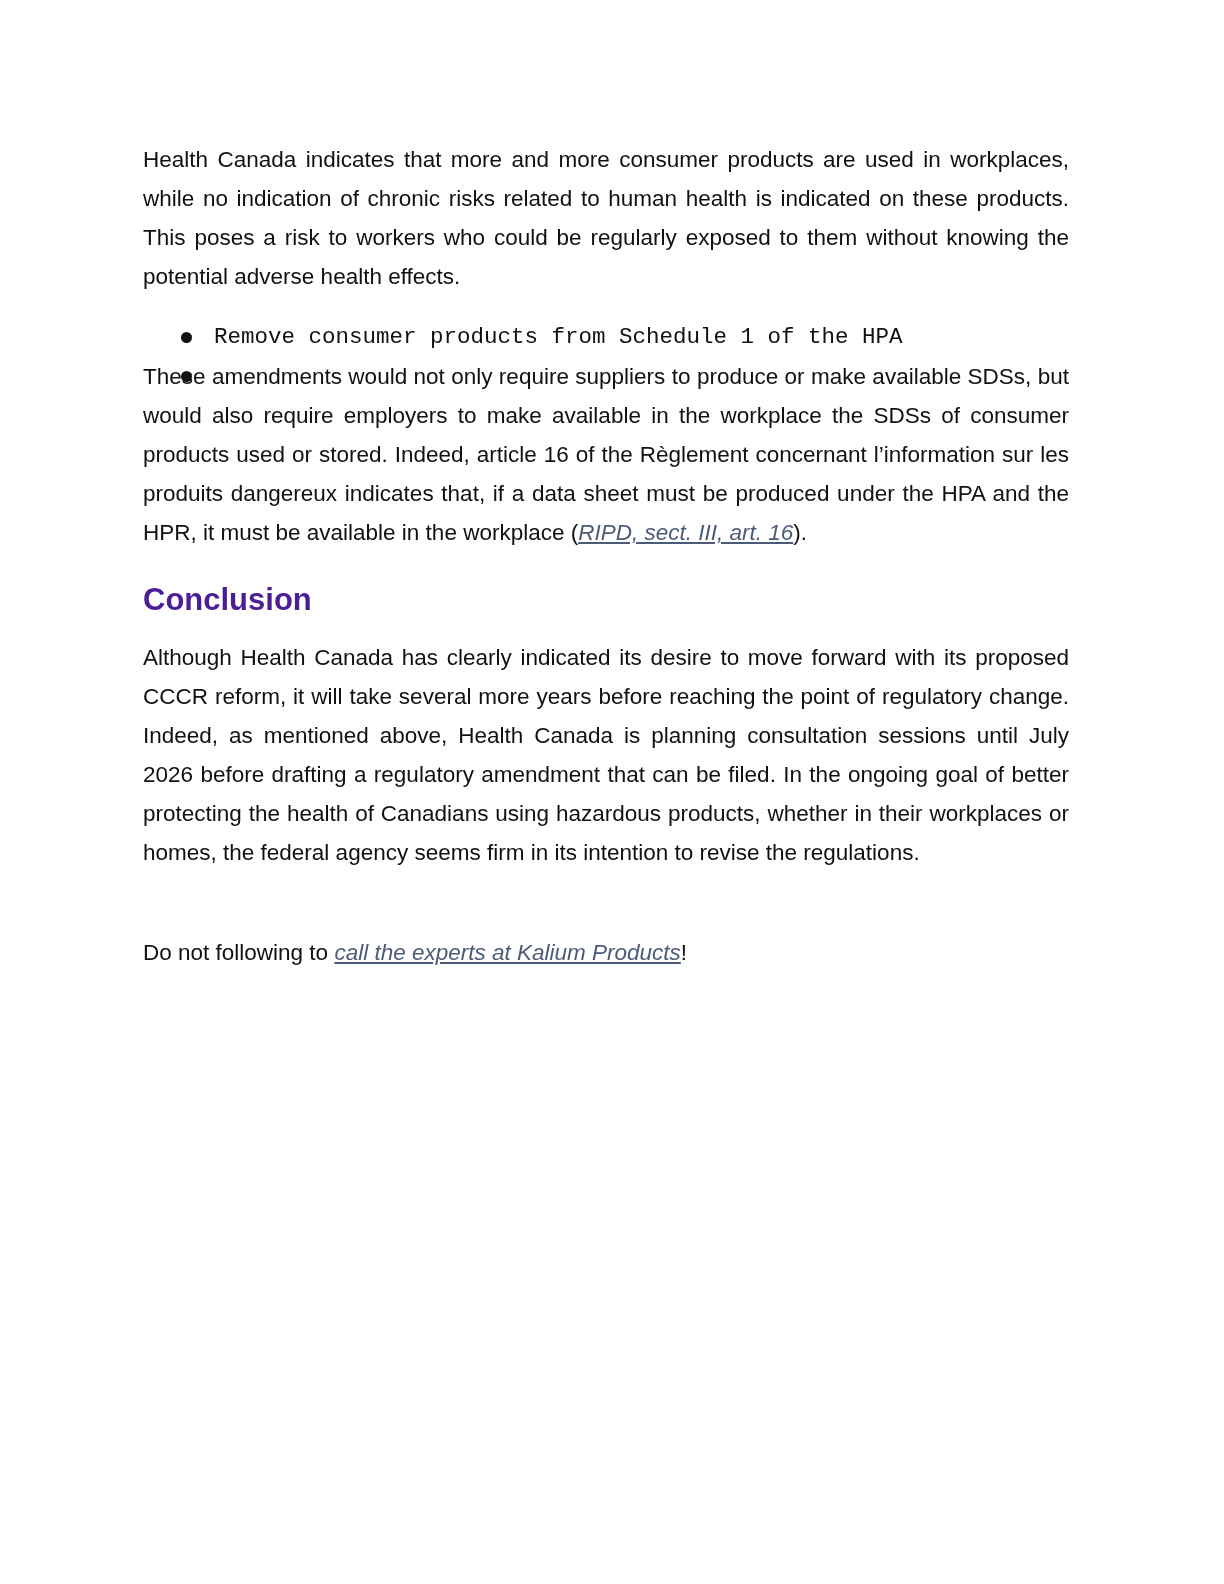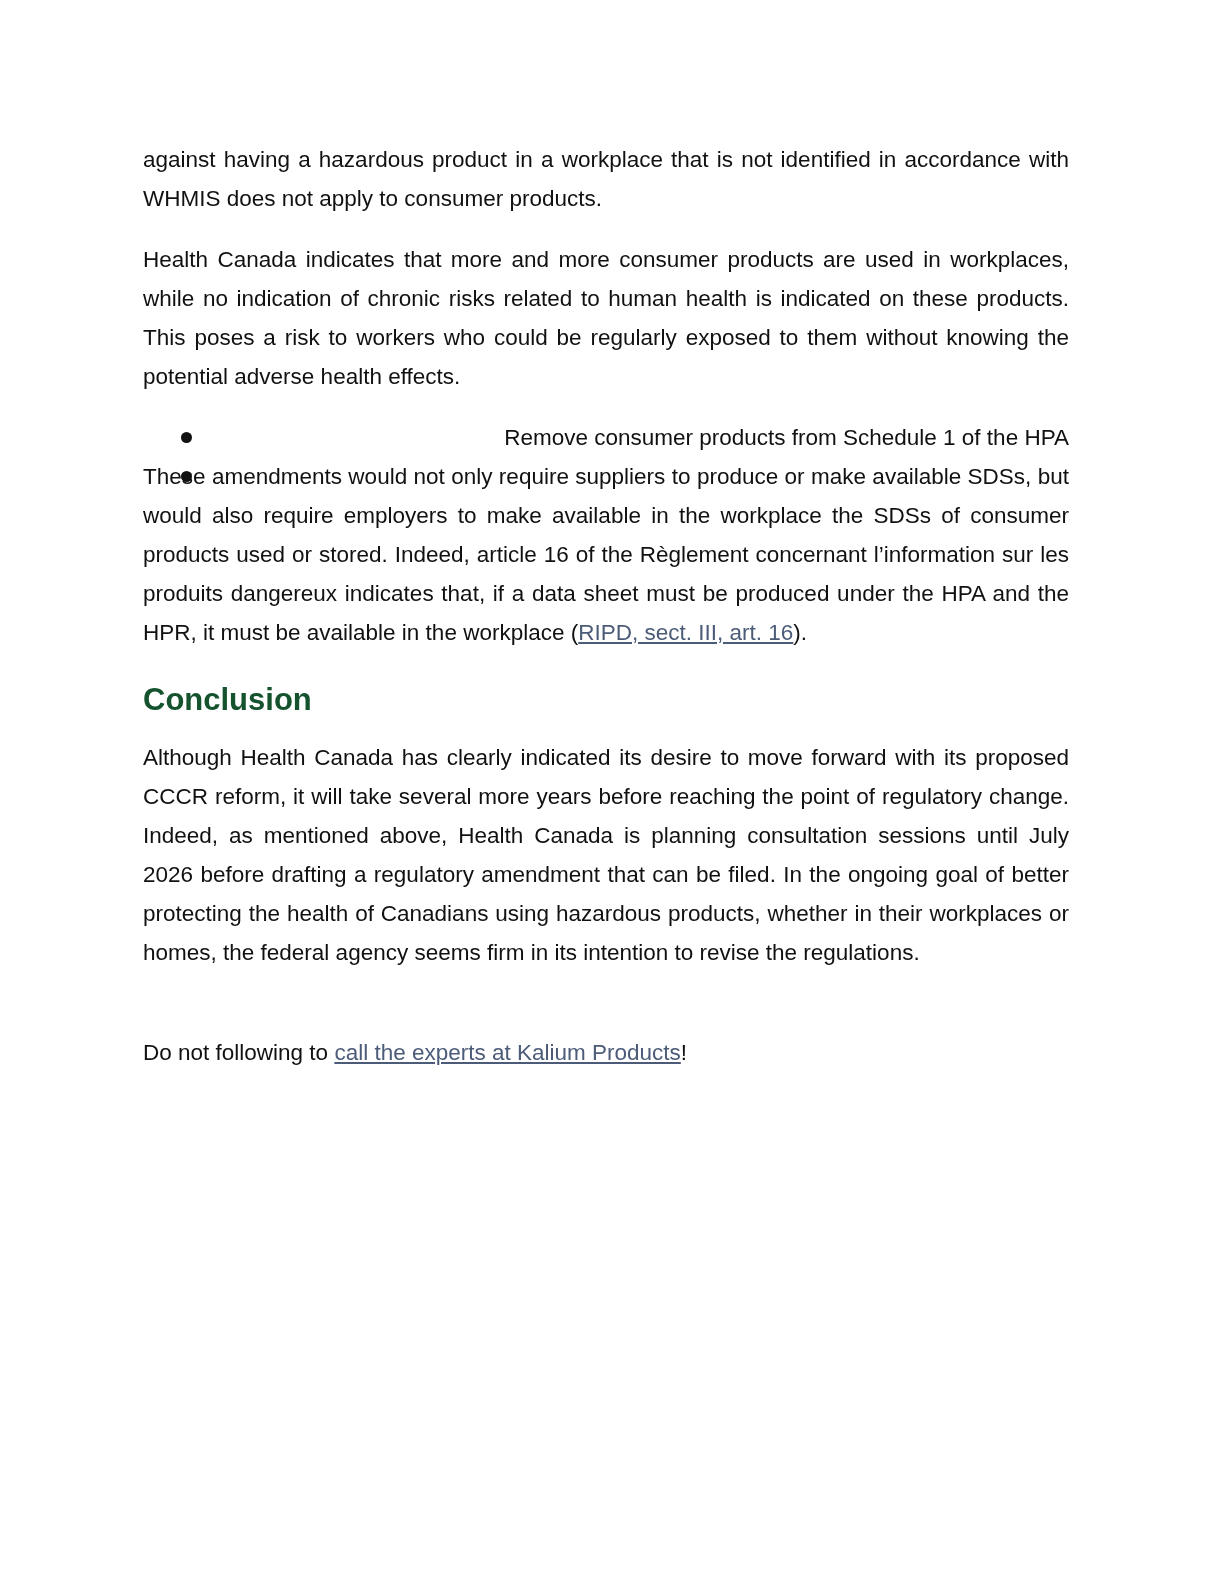--- a/index.html
+++ b/index.html
@@ -8,38 +8,37 @@
     position: absolute; left: 143px; top: 140px; width: 926px;
     font-family: "Liberation Sans", sans-serif;
     color: #111111;
     font-size: 22.5px;
     line-height: 39px;
   }
   p { margin: 0; text-align: justify; }
   .p-gap { margin-bottom: 22px; }
   .last-line-left { text-align: justify; text-align-last: left; }
   ul.bullets { list-style: none; margin: 0; padding: 0; }
-  ul.bullets li { position: relative; padding-left: 71px; text-align: right; }
+  ul.bullets li { position: relative; padding-left: 71px; text-align: left; font-family: Liberation Mono, monospace; }
   ul.bullets li .dot {
     position: absolute; left: 38px; top: 14px; width: 11px; height: 11px;
     background: #111; border-radius: 50%;
   }
   h2 {
     font-family: "Liberation Sans", sans-serif;
     font-weight: bold; font-size: 31px; line-height: 40px;
-    margin: 28px 0 18px 0; color: #14532d;
+    margin: 28px 0 18px 0; color: #4c1d95;
   }
-  a.link { color: #4b5b78; text-decoration: underline; }
+  a.link { color: #4b5b78; text-decoration: underline; font-style: italic; }
 </style>
 </head>
 <body>
 
 <div class="page">
 
-  <p class="p-gap last-line-left">against having a hazardous product in a workplace that is not identified in accordance with WHMIS does not apply to consumer products.</p>
 
   <p class="p-gap last-line-left">Health Canada indicates that more and more consumer products are used in workplaces, while no indication of chronic risks related to human health is indicated on these products. This poses a risk to workers who could be regularly exposed to them without knowing the potential adverse health effects.</p>
 
 
   <ul class="bullets">
     <li>
       <span class="dot"></span>
       <span>Remove consumer products from Schedule 1 of the HPA</span>
     </li>
     <li>

